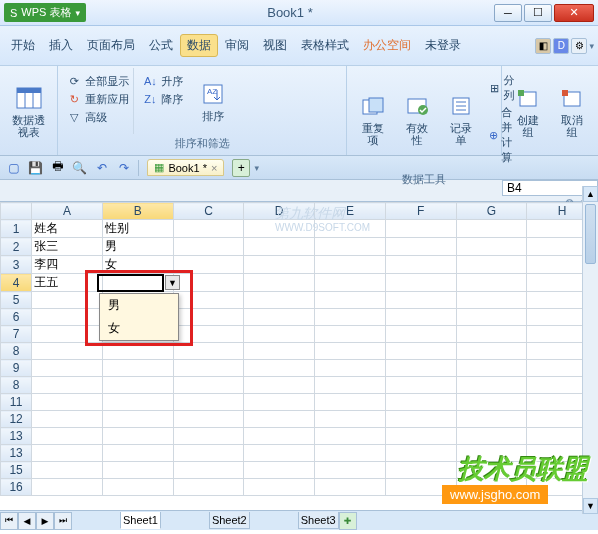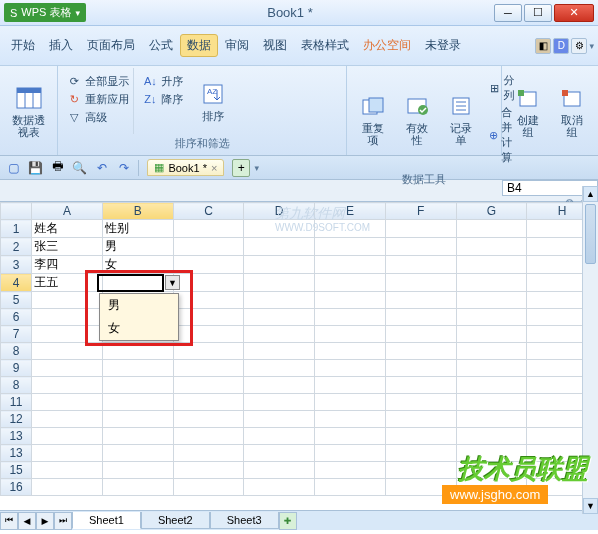--- a/index.html
+++ b/index.html
@@ -61,21 +61,21 @@
 .active-cell { position: absolute; border: 2px solid #000; pointer-events: none; }
 .dd-arrow { position: absolute; width: 15px; height: 15px; background: #e8e8e8; border: 1px solid #888; display: flex; align-items: center; justify-content: center; font-size: 9px; cursor: pointer; }
 .dd-list { position: absolute; background: #fff8e0; border: 1px solid #888; box-shadow: 2px 2px 4px rgba(0,0,0,0.2); }
 .dd-item { padding: 3px 8px; font-size: 12px; cursor: pointer; }
 .redbox { position: absolute; border: 3px solid #e02020; pointer-events: none; }
 
 
 .sheet-bar { position: absolute; bottom: 0; left: 0; right: 0; height: 20px; background: #d8e8f8; display: flex; align-items: center; border-top: 1px solid #a8c0d8; font-size: 11px; }
 .sheet-nav { display: flex; gap: 0; }
 .sheet-nav-btn { width: 18px; height: 18px; border: 1px solid #a8c0d8; background: #e8f0f8; display: flex; align-items: center; justify-content: center; cursor: pointer; font-size: 9px; }
-.sheet-tab { padding: 2px 16px; border: 1px solid #a8c0d8; background: #e0ecf8; cursor: pointer; border-top: none; }
+.sheet-tab { padding: 2px 2px; border: 1px solid #a8c0d8; background: #e0ecf8; cursor: pointer; border-top: none; margin-left: 48px; }
 .sheet-tab.active { background: #fff; border-bottom: 1px solid #fff; }
 
 
 .wm1 { position: absolute; top: 205px; left: 275px; color: #c8d8e8; font-size: 14px; font-style: italic; pointer-events: none; }
 .wm1b { position: absolute; top: 222px; left: 275px; color: #c8d8e8; font-size: 10px; font-family: Arial; pointer-events: none; }
 .wm2 { position: absolute; bottom: 30px; right: 10px; pointer-events: none; }
 .wm2-txt { color: #66cc33; font-size: 26px; font-weight: bold; font-style: italic; text-shadow: 1px 1px 0 #fff, -1px -1px 0 #338811; padding-left: 16px; }
 .wm2-url { background: #ff9911; color: #fff; padding: 2px 8px; border-radius: 0; font-size: 13px; display: inline-block; margin-top: -2px; }
 
 

